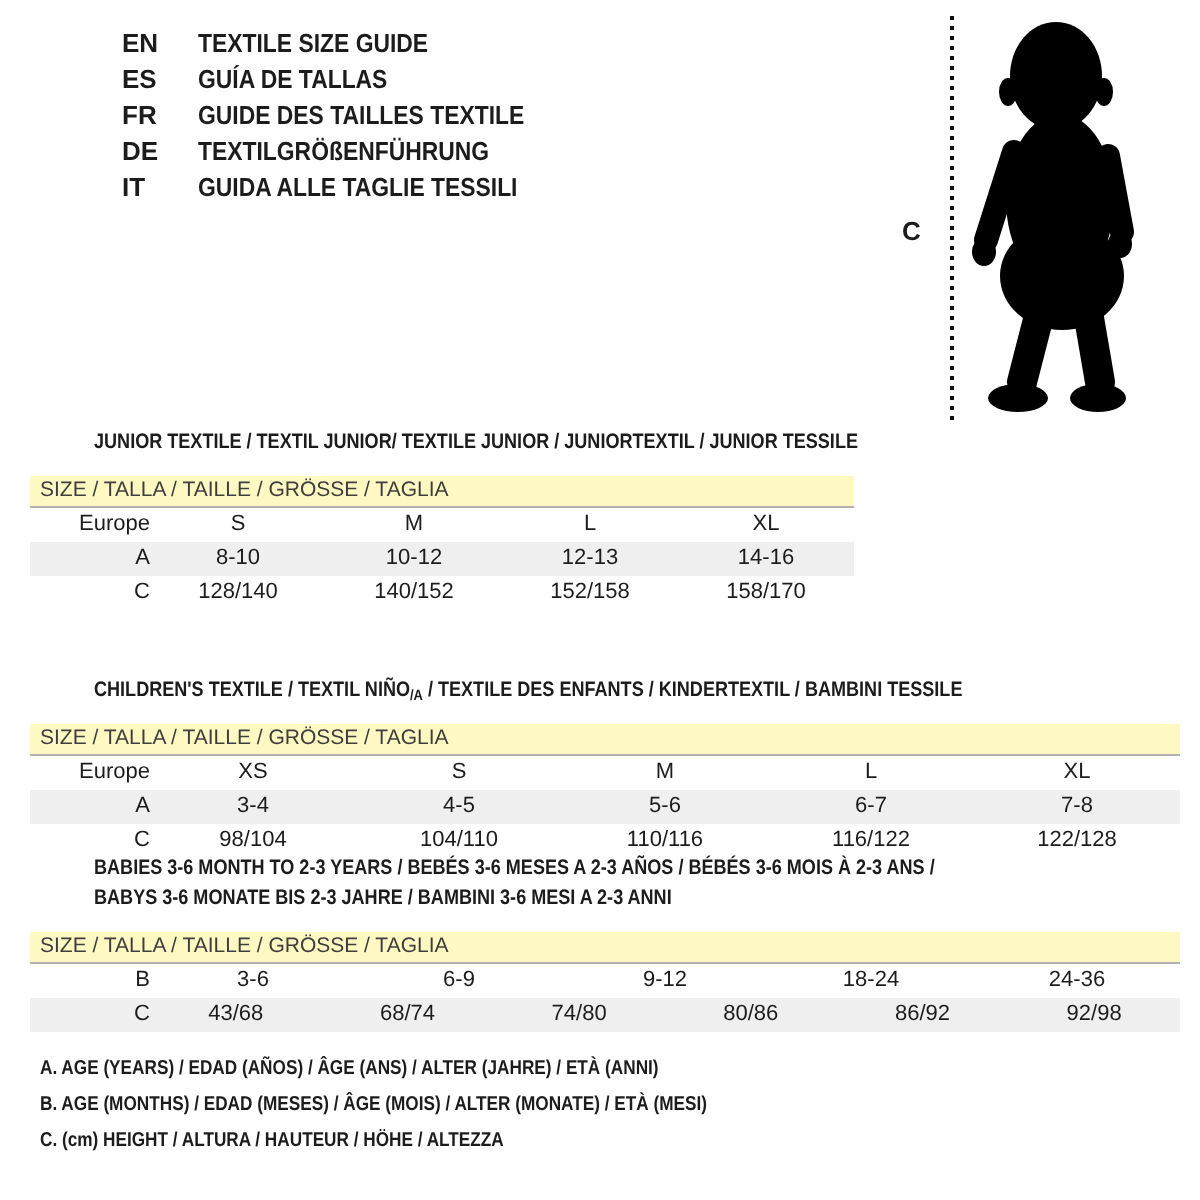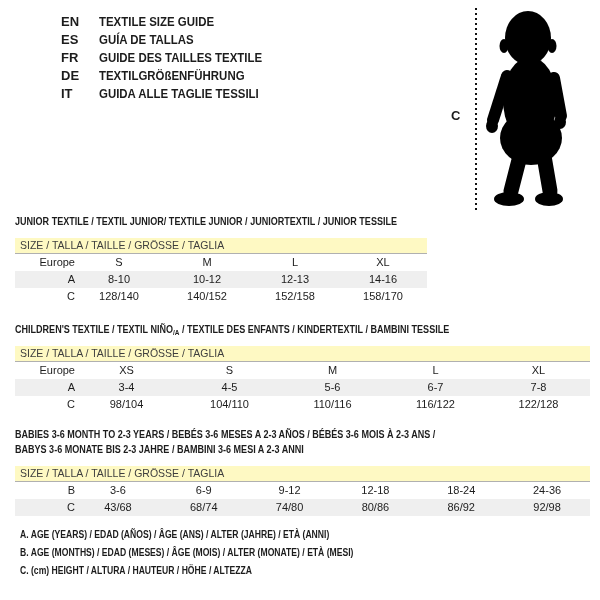--- a/index.html
+++ b/index.html
@@ -12,23 +12,23 @@
   .lang-row{display:flex;height:18px;line-height:18px;font-size:13px;font-weight:bold;}
   .lang-code{flex:0 0 38px;margin-left:40px;}
   .cond{display:inline-block;transform:scaleX(0.88);transform-origin:0 50%;white-space:nowrap;}
   
   .dotted-line{position:absolute;left:474px;top:8px;}
   .figure-label{position:absolute;left:451px;top:108px;font-size:13px;font-weight:bold;}
   .baby{position:absolute;left:484px;top:8px;}
   
   .tbl{position:absolute;left:15px;}
   .tbl.junior{top:214px;width:412px;}
-  .tbl.children{top:322px;width:575px;}
+  .tbl.children{top:338px;width:575px;}
   .tbl.babies{top:427px;width:575px;}
-  .title-wrap{margin-bottom:9px;}
+  .title-wrap{margin-bottom:9px;margin-left:32px;}
   .title-line{height:15px;line-height:15px;white-space:nowrap;font-size:10.5px;font-weight:bold;
     transform:scaleX(0.86);transform-origin:0 50%;}
   .subscript{font-size:7.5px;vertical-align:-2px;}
   .size-bar{height:16px;line-height:15px;background:#fef9c3;border-bottom:1px solid #b0b0b0;
     box-sizing:border-box;padding-left:5px;font-size:10.5px;color:#3e3e3e;white-space:nowrap;overflow:hidden;}
   .row{display:flex;height:17px;line-height:17px;font-size:11px;}
   .row.alt{background:#efefef;}
   .cell{flex:1;text-align:center;}
   .cell.label{flex:0 0 55px;text-align:right;padding-left:5px;}
   
@@ -155,21 +155,20 @@
       <div class="title-line">BABYS 3-6 MONATE BIS 2-3 JAHRE / BAMBINI 3-6 MESI A 2-3 ANNI</div>
     </div>
     <div class="size-bar">
       <span>SIZE / TALLA / TAILLE / GRÖSSE / TAGLIA</span>
     </div>
     <div class="row">
       <span class="cell label">B</span>
       <span class="cell">3-6</span>
       <span class="cell">6-9</span>
       <span class="cell">9-12</span>
-      <span class="cell">12-18</span>
       <span class="cell">18-24</span>
       <span class="cell">24-36</span>
     </div>
     <div class="row alt">
       <span class="cell label">C</span>
       <span class="cell">43/68</span>
       <span class="cell">68/74</span>
       <span class="cell">74/80</span>
       <span class="cell">80/86</span>
       <span class="cell">86/92</span>

